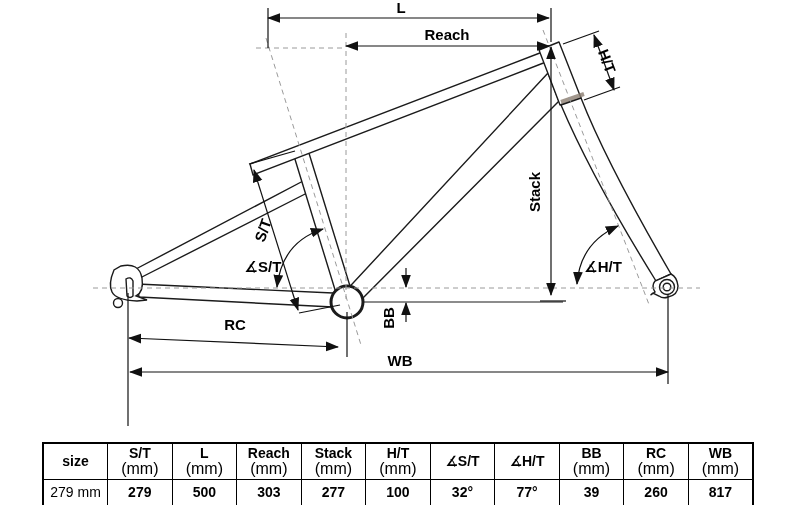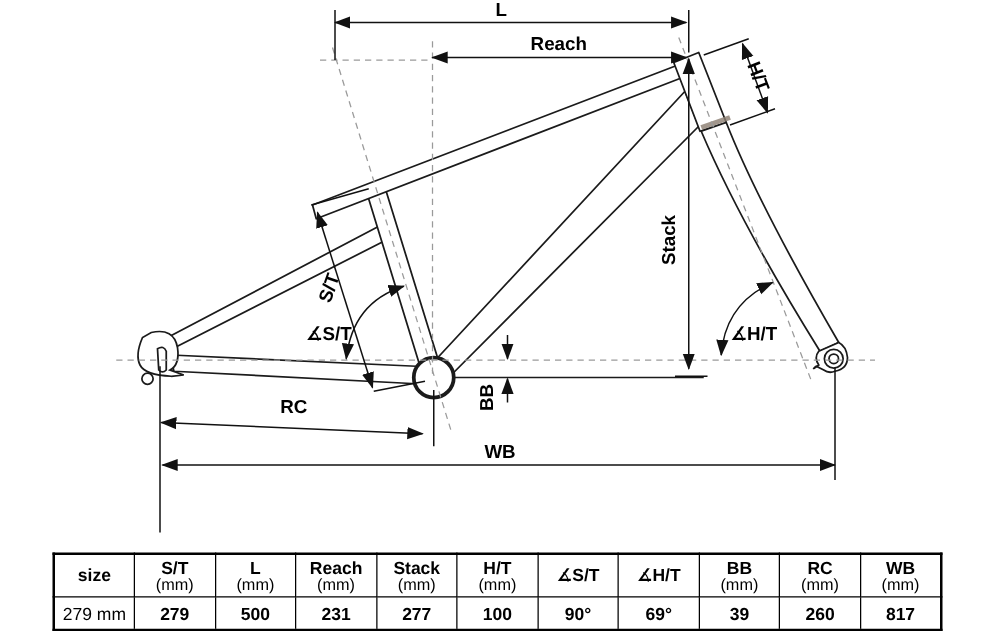--- a/index.html
+++ b/index.html
@@ -15,21 +15,21 @@
     width:712px;margin:10px 0 0 42px;
     border:2px solid #000;
   }
   .geo-table th,.geo-table td{
     border:1px solid #000;text-align:center;vertical-align:middle;
     padding:2px 1px;overflow:hidden;
   }
   .geo-table th{height:29px;font-weight:bold;font-size:14px;line-height:1.05;text-align:center;}
   .geo-table td{height:21px;font-size:14px;font-weight:bold;}
   .geo-table td.size-cell{font-weight:normal;}
-  .th-unit{font-weight:normal;font-size:13px;line-height:1.0;}
+  .th-unit{font-weight:normal;font-size:16px;line-height:1.0;}
 </style>
 </head>
 <body>
 
 <div class="diagram-wrap">
 <svg width="800" height="432" viewBox="0 0 800 432">
   <defs>
     <marker id="arr" viewBox="0 0 10 10" refX="9.2" refY="5" markerWidth="11" markerHeight="11" orient="auto-start-reverse" markerUnits="strokeWidth">
       <path d="M0,1.3 L10,5 L0,8.7 z" fill="#111"></path>
     </marker>
@@ -170,23 +170,23 @@
         <div class="th-name">WB</div>
         <div class="th-unit">(mm)</div>
       </th>
     </tr>
   </thead>
   <tbody>
     <tr>
       <td class="size-cell">279 mm</td>
       <td>279</td>
       <td>500</td>
-      <td>231</td>
+      <td>303</td>
       <td>277</td>
       <td>100</td>
-      <td>90°</td>
-      <td>69°</td>
+      <td>32°</td>
+      <td>77°</td>
       <td>39</td>
       <td>260</td>
       <td>817</td>
     </tr>
   </tbody>
 </table>
 
 </body></html>

